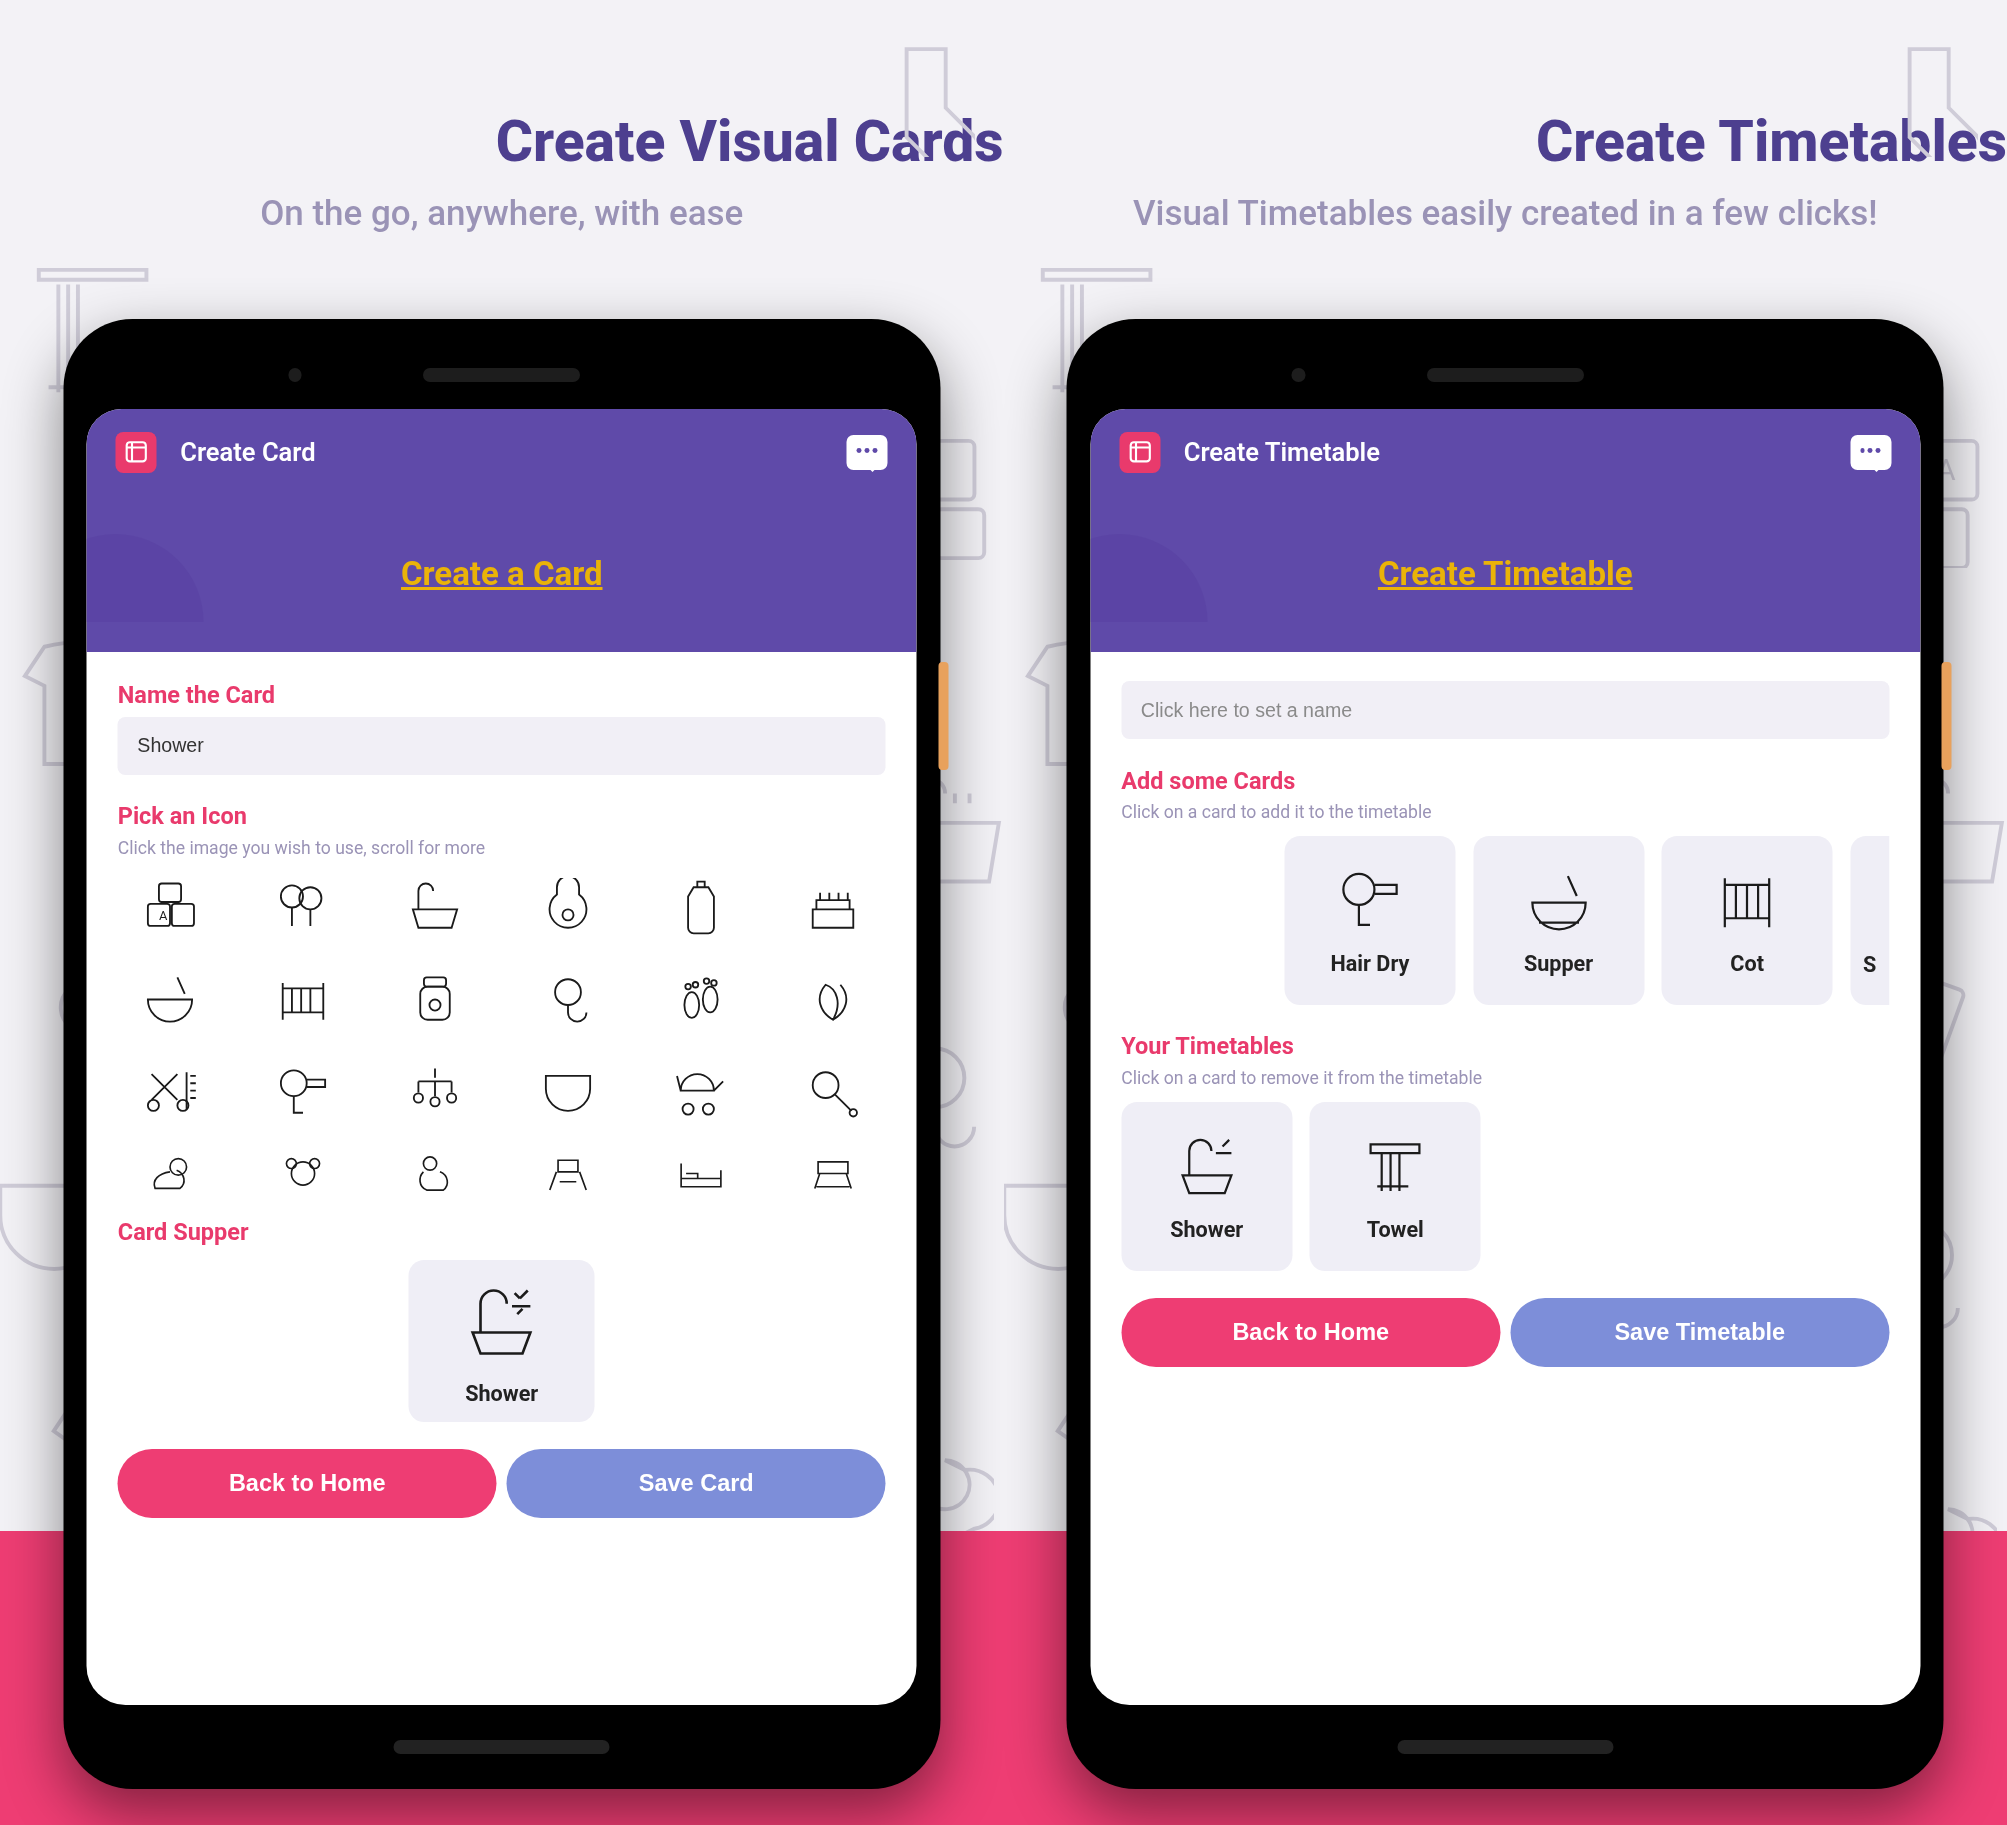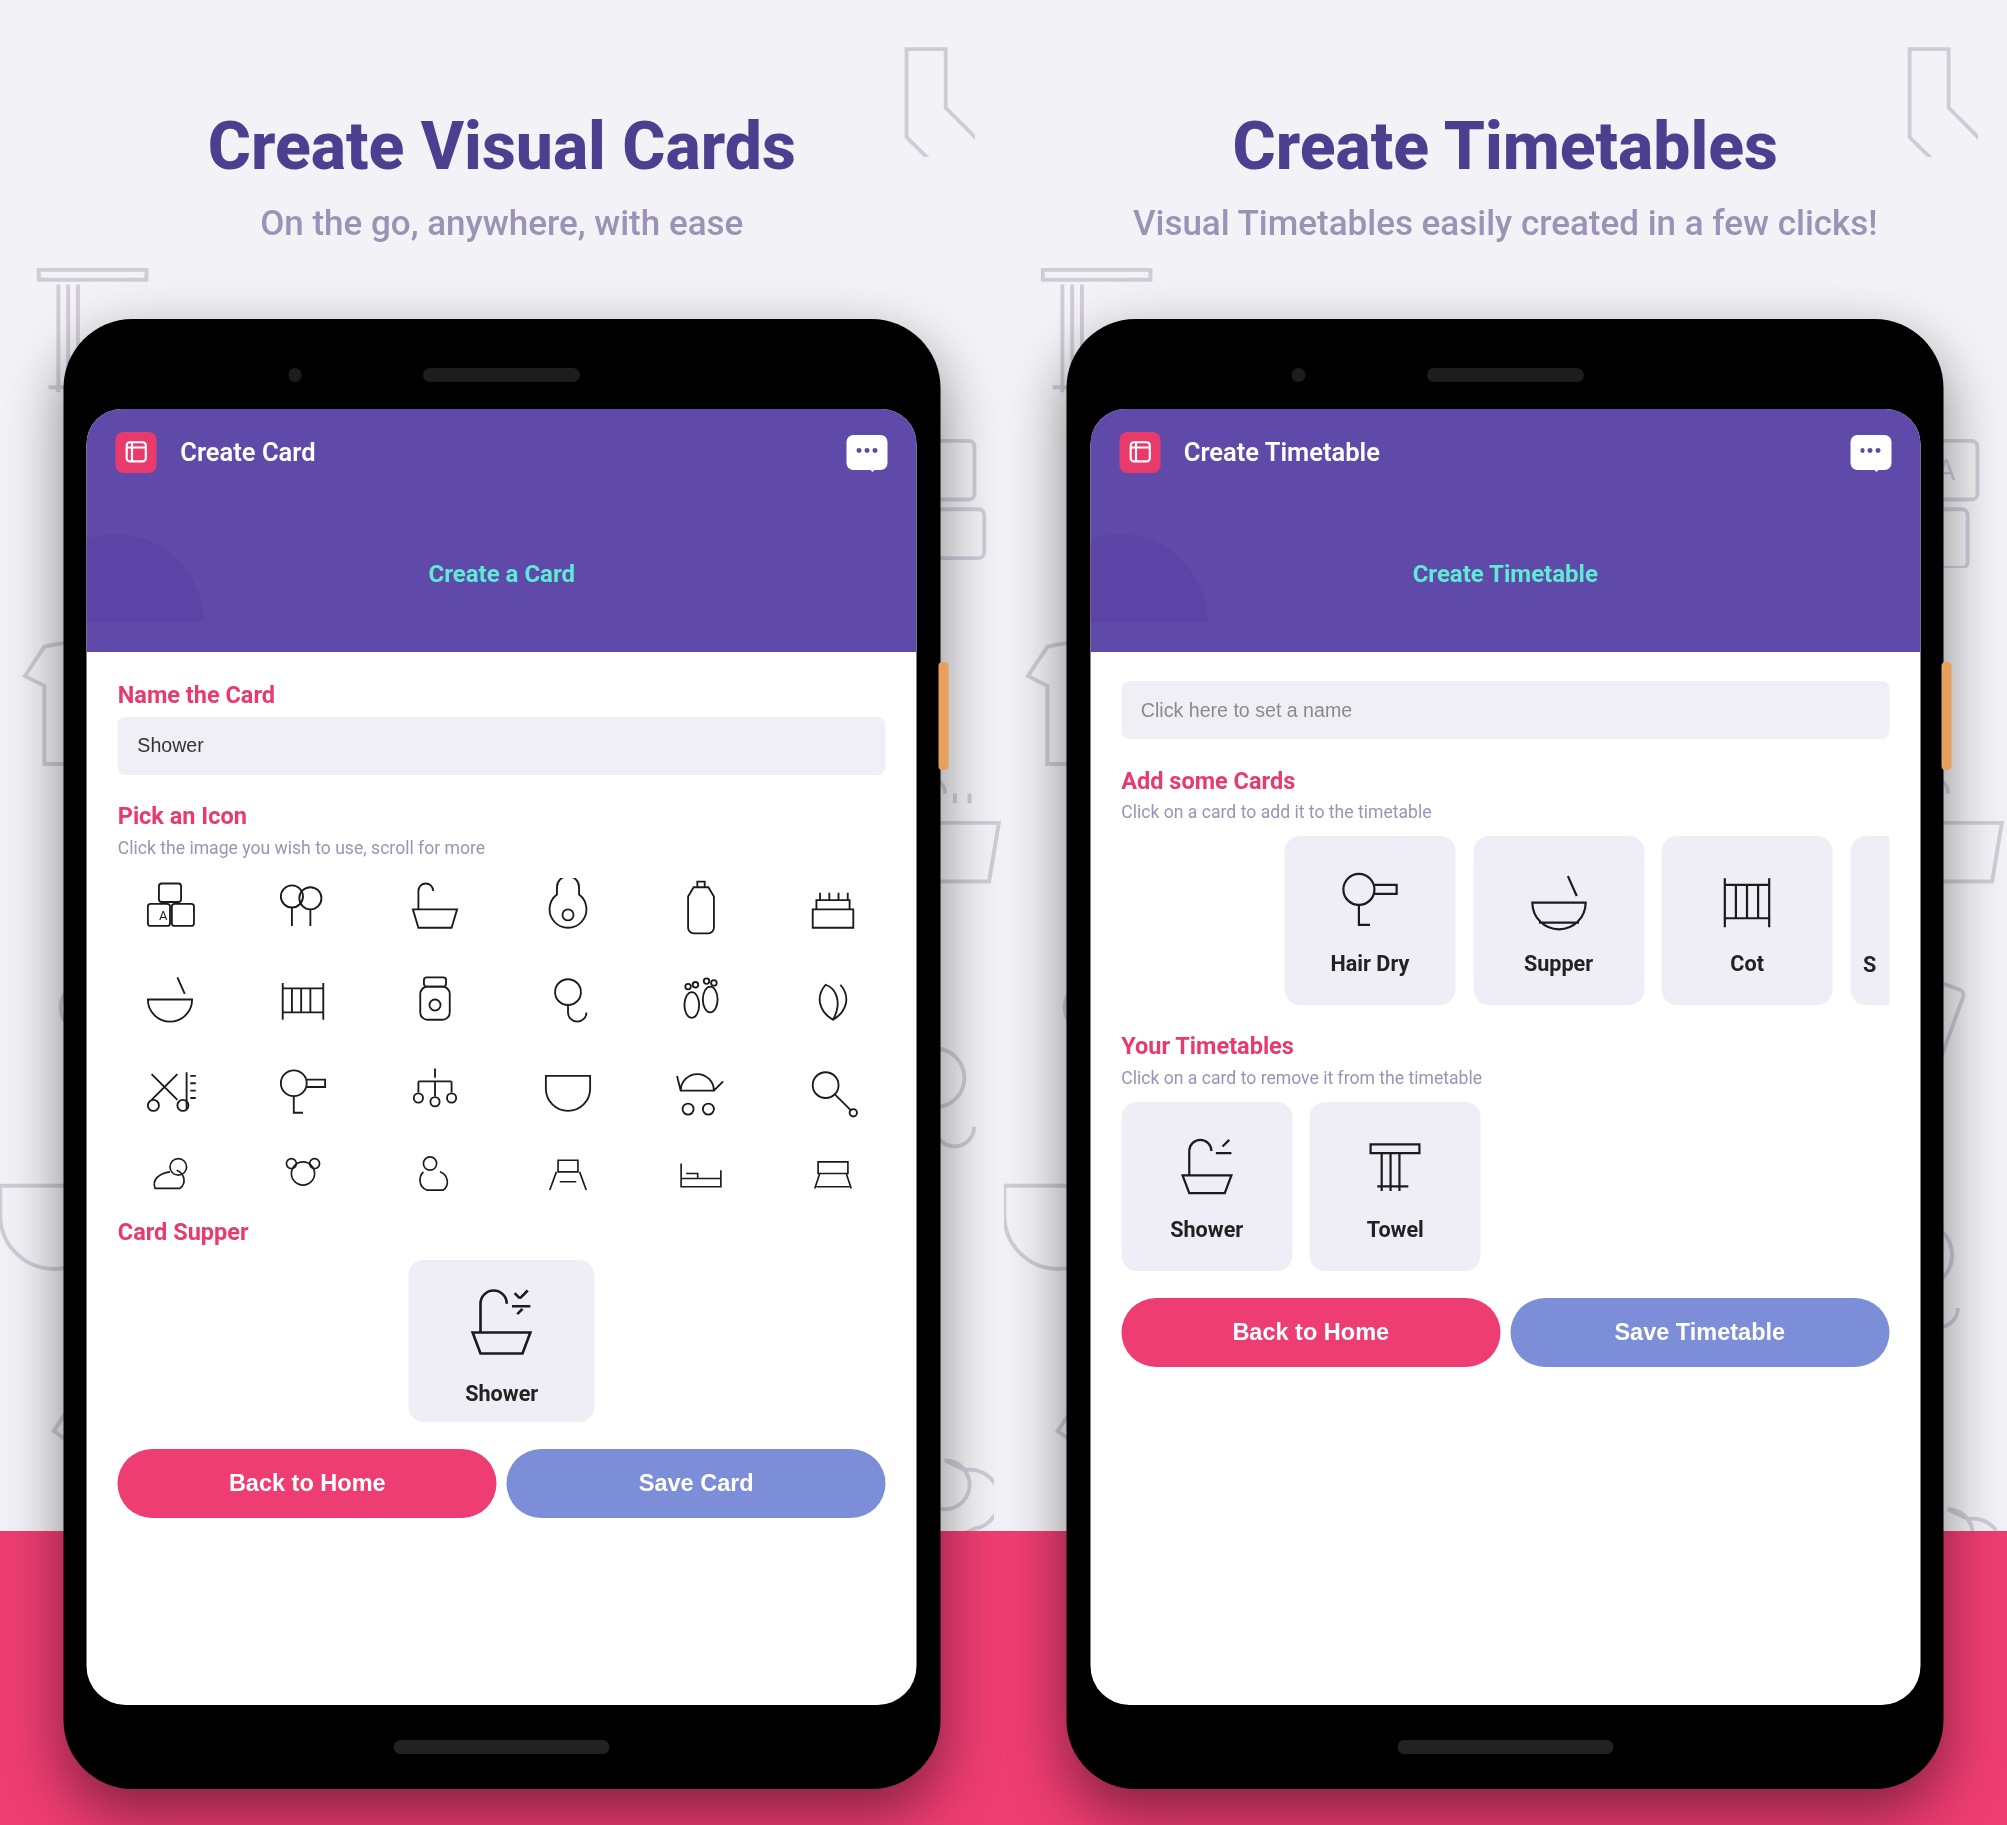--- a/index.html
+++ b/index.html
@@ -19,23 +19,23 @@
   .panel + .panel { margin-left: 0; }
   .pink-accent {
     position: absolute;
     bottom: 0;
     left: 0;
     right: 0;
     height: 294px;
     background: #ee3d73;
   }
   .headline {
-    text-align: center;
+    text-align: right;
     margin-top: 108px;
-    font-size: 66px;
+    font-size: 57px;
     font-weight: 800;
     color: #4d3f8f;
   }
   .subhead {
     text-align: center;
     margin-top: 17.6px;
     font-size: 35px;
     font-weight: 500;
     color: #9a93b6;
   }
@@ -144,28 +144,29 @@
     position: absolute;
     bottom: -7.8px;
     right: 9.8px;
     border: 5.9px solid transparent;
     border-top-color: #fff;
   }
   .appbar .chat .d { position:absolute; top:13.7px; width:4.9px;height:4.9px;border-radius:50%;background:#5f4aa9; }
   .appbar .chat .d1{left:9.8px}.appbar .chat .d2{left:17.6px}.appbar .chat .d3{left:25.5px}
   .hero {
     background: #5f4aa9;
-    color: #5eead4;
+    color: #eab308;
     height: 157px;
     display: flex;
     align-items: center;
     justify-content: center;
-    font-size: 24px;
+    font-size: 33px;
     font-weight: 700;
     position: relative;
+    text-decoration: underline;
   }
   .hero::before {
     content:"";
     position:absolute;
     left:-59px;top:39px;width:176px;height:88px;border-radius:88px 88px 0 0;background:#563fa0;opacity:.45;
   }
   .content {
     flex: 1;
     overflow: hidden;
     padding: 29px 31px 23.5px;

